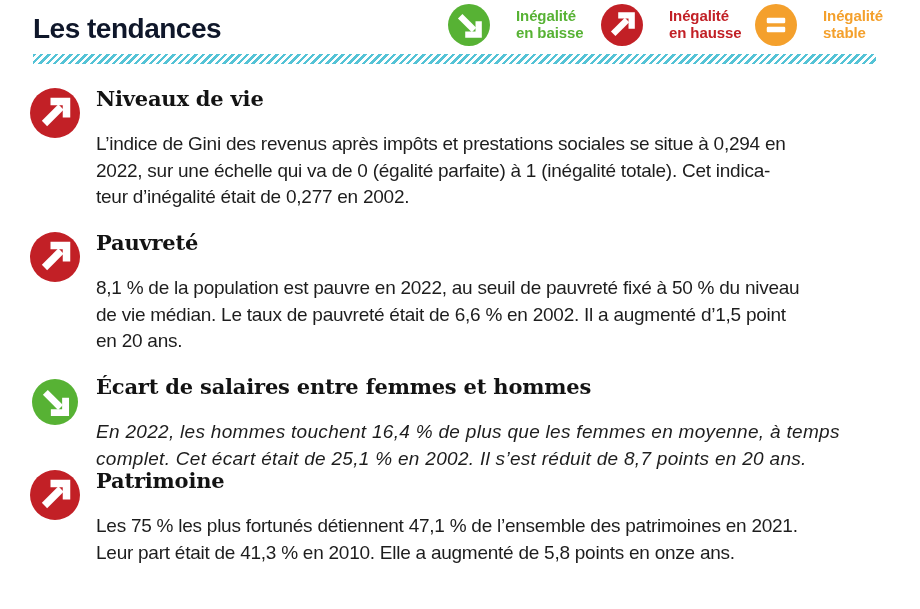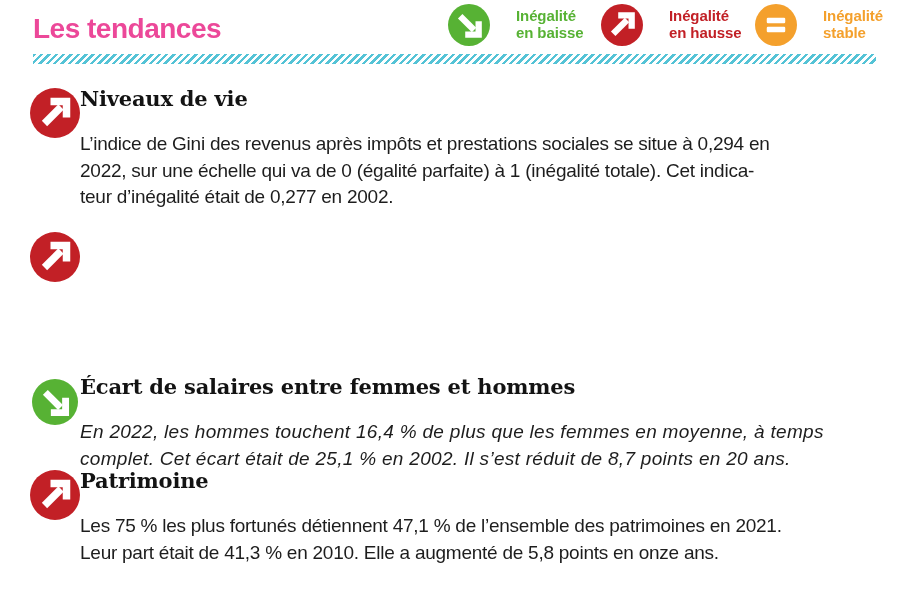--- a/index.html
+++ b/index.html
@@ -15,21 +15,21 @@
 
   
   .page-title {
     position: absolute;
     left: 33px;
     top: 12px;
     font-size: 28px;
     line-height: 34px;
     font-weight: bold;
     letter-spacing: -0.5px;
-    color: #ec4899;
+    color: #0f172a;
   }
   .hatch-stripe {
     position: absolute;
     left: 33px;
     top: 54px;
     width: 843px;
     height: 10px;
     background: repeating-linear-gradient(
       135deg,
       #54c3d6 0px, #54c3d6 2.5px,
@@ -57,20 +57,21 @@
     white-space: pre-line;
     letter-spacing: -0.1px;
   }
 
   
   .section {
     position: absolute;
     left: 30px;
     display: flex;
     align-items: flex-start;
+    gap: 16px;
   }
   .section.s1 { top: 86px; }
   .section.s2 { top: 230px; }
   .section.s3 { top: 374px; justify-content: center; }
   .section.s4 { top: 468px; }
 
   .section-icon-col { width: 50px; flex: 0 0 50px; }
   .section-icon { width: 50px; height: 50px; display: block; margin-top: 2px; }
   .section-icon.small { width: 46px; height: 46px; margin: 5px 0 0 2px; }
 
@@ -149,20 +150,24 @@
 
   <div class="section s2">
     <div class="section-icon-col">
       <svg class="section-icon" viewBox="0 0 100 100">
         <circle cx="50" cy="50" r="50" fill="#c22026"></circle>
         <path d="M29 71 L62 38" stroke="#ffffff" stroke-width="15" fill="none"></path>
         <path d="M41 27 L73 27 L73 59" stroke="#ffffff" stroke-width="15" fill="none"></path>
       </svg>
     </div>
     <div class="section-text">
+      <div class="section-title">Pauvreté</div>
+      <div class="section-body condensed">8,1 % de la population est pauvre en 2022, au seuil de pauvreté fixé à 50 % du niveau
+de vie médian. Le taux de pauvreté était de 6,6 % en 2002. Il a augmenté d’1,5 point
+en 20 ans.</div>
     </div>
   </div>
 
   <div class="section s3">
     <div class="section-icon-col">
       <svg class="section-icon small" viewBox="0 0 100 100">
         <circle cx="50" cy="50" r="50" fill="#57b234"></circle>
         <path d="M29 29 L62 62" stroke="#ffffff" stroke-width="15" fill="none"></path>
         <path d="M41 73 L73 73 L73 41" stroke="#ffffff" stroke-width="15" fill="none"></path>
       </svg>

